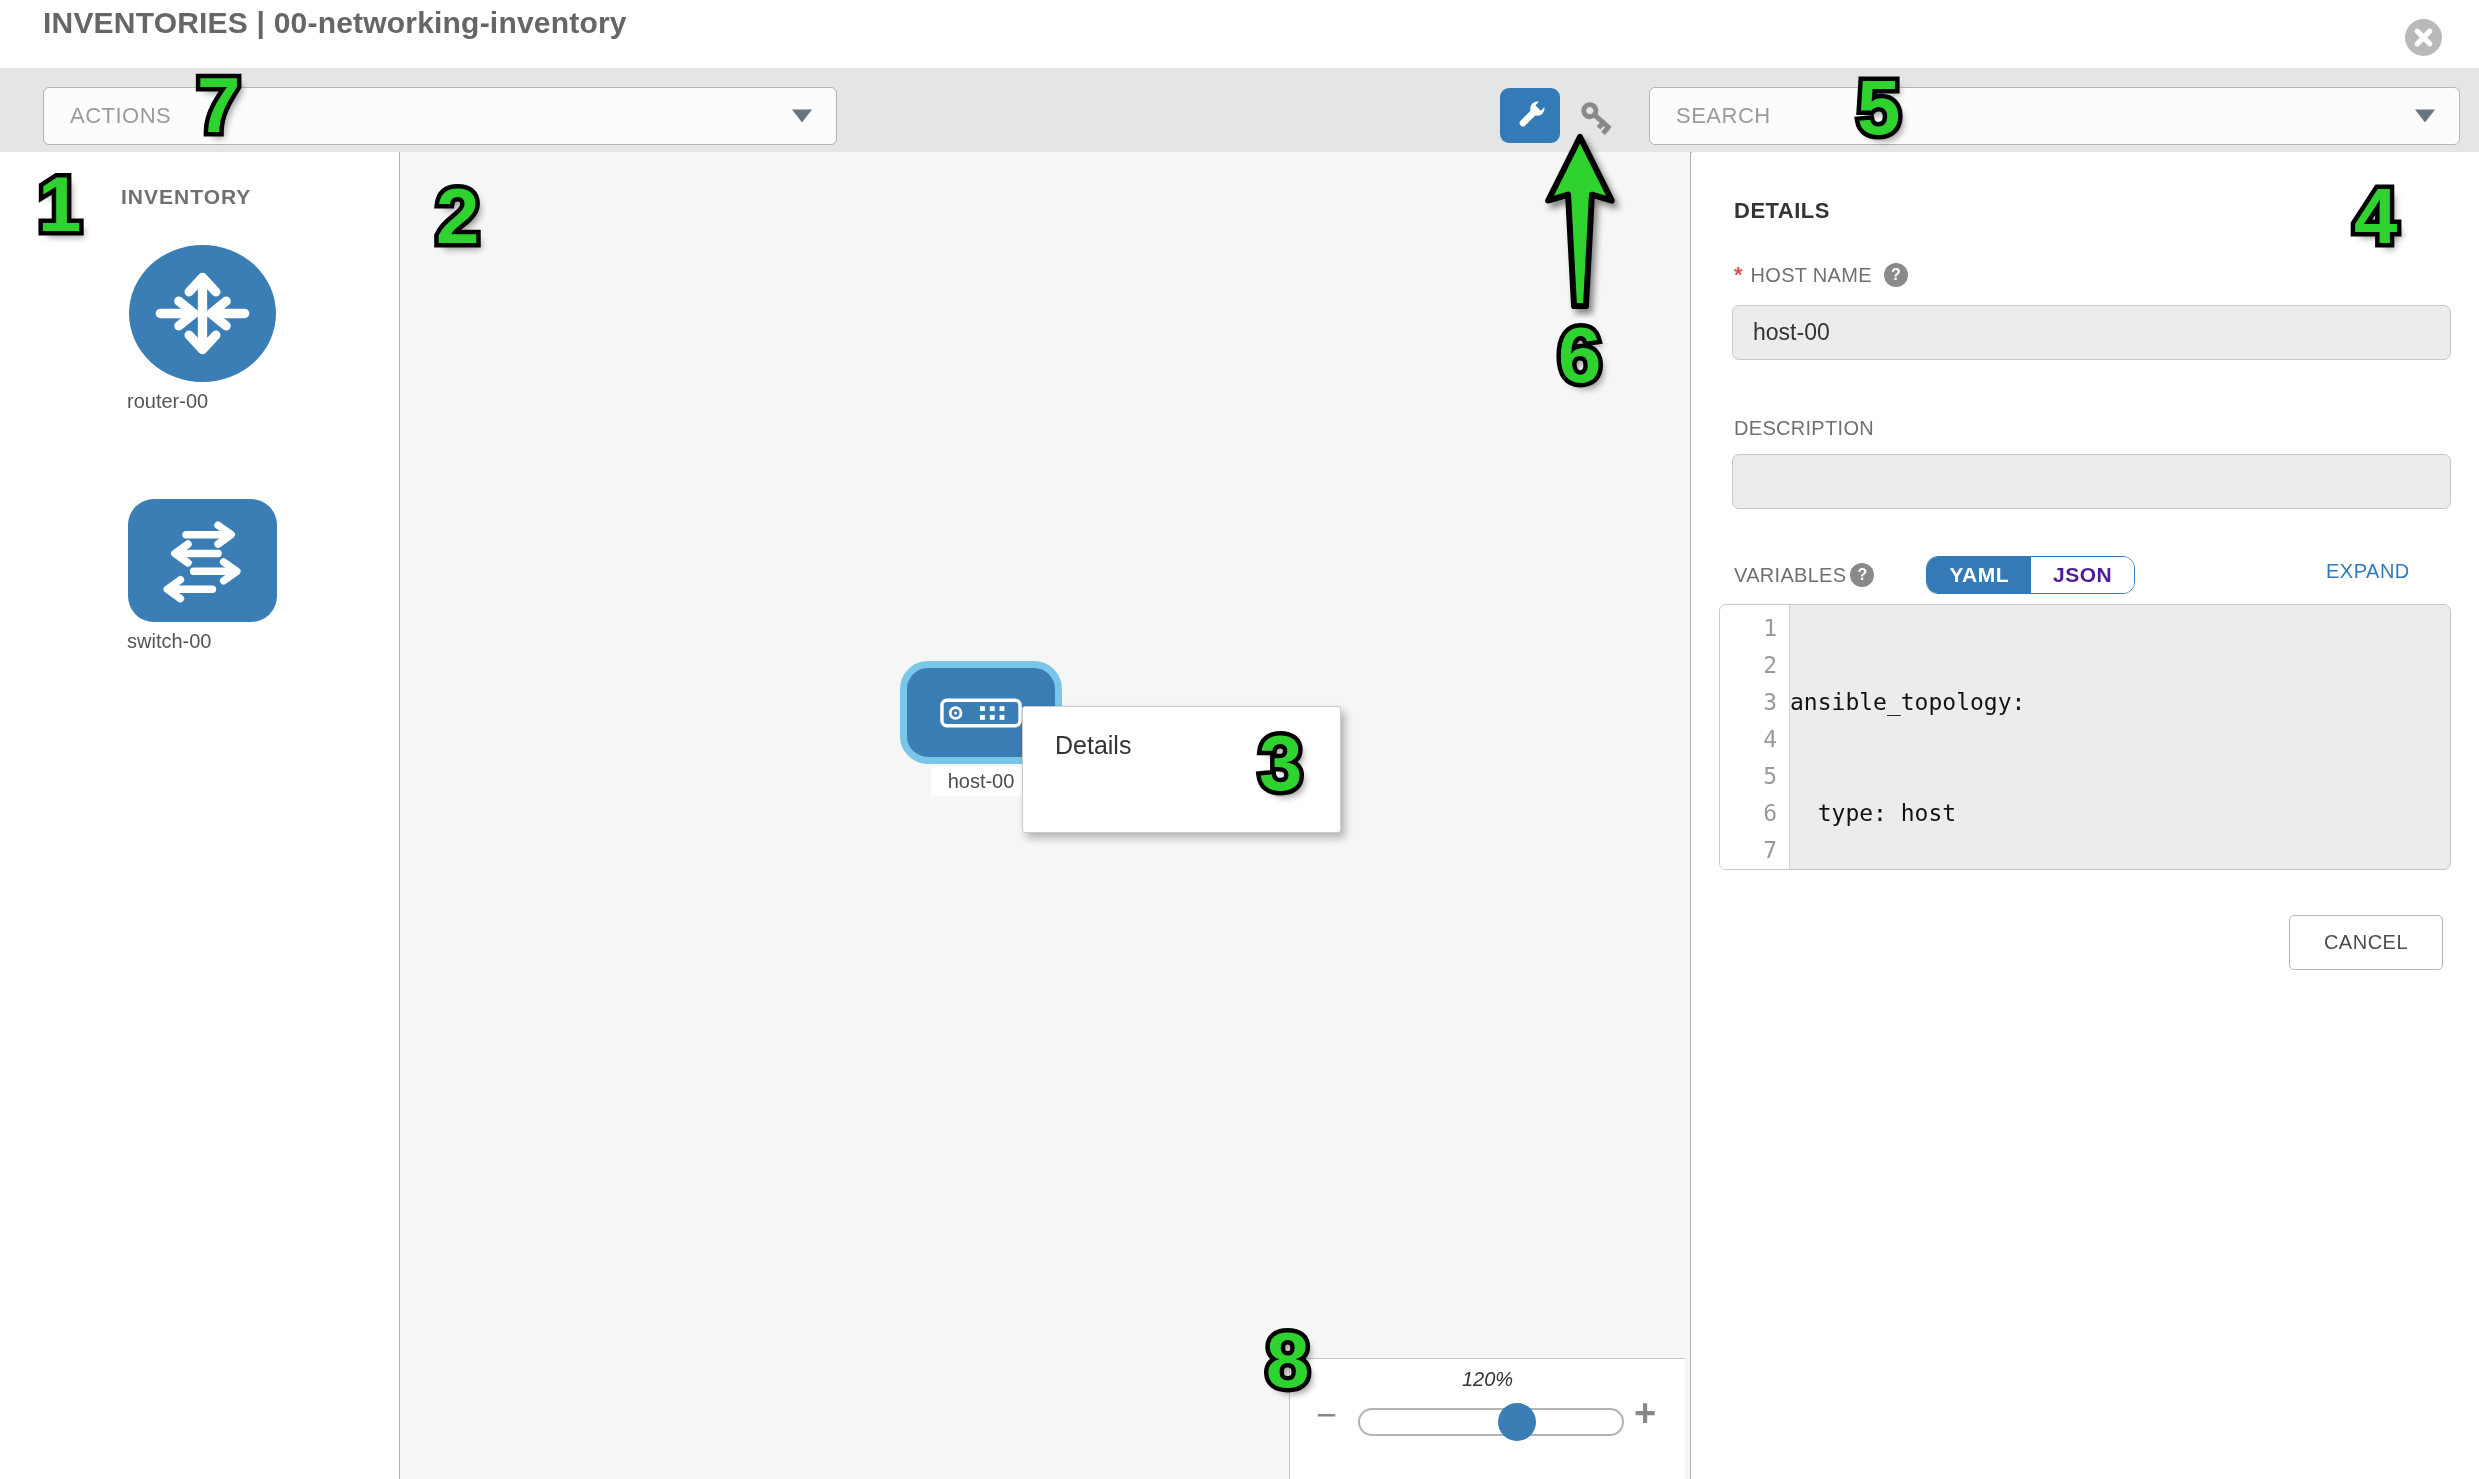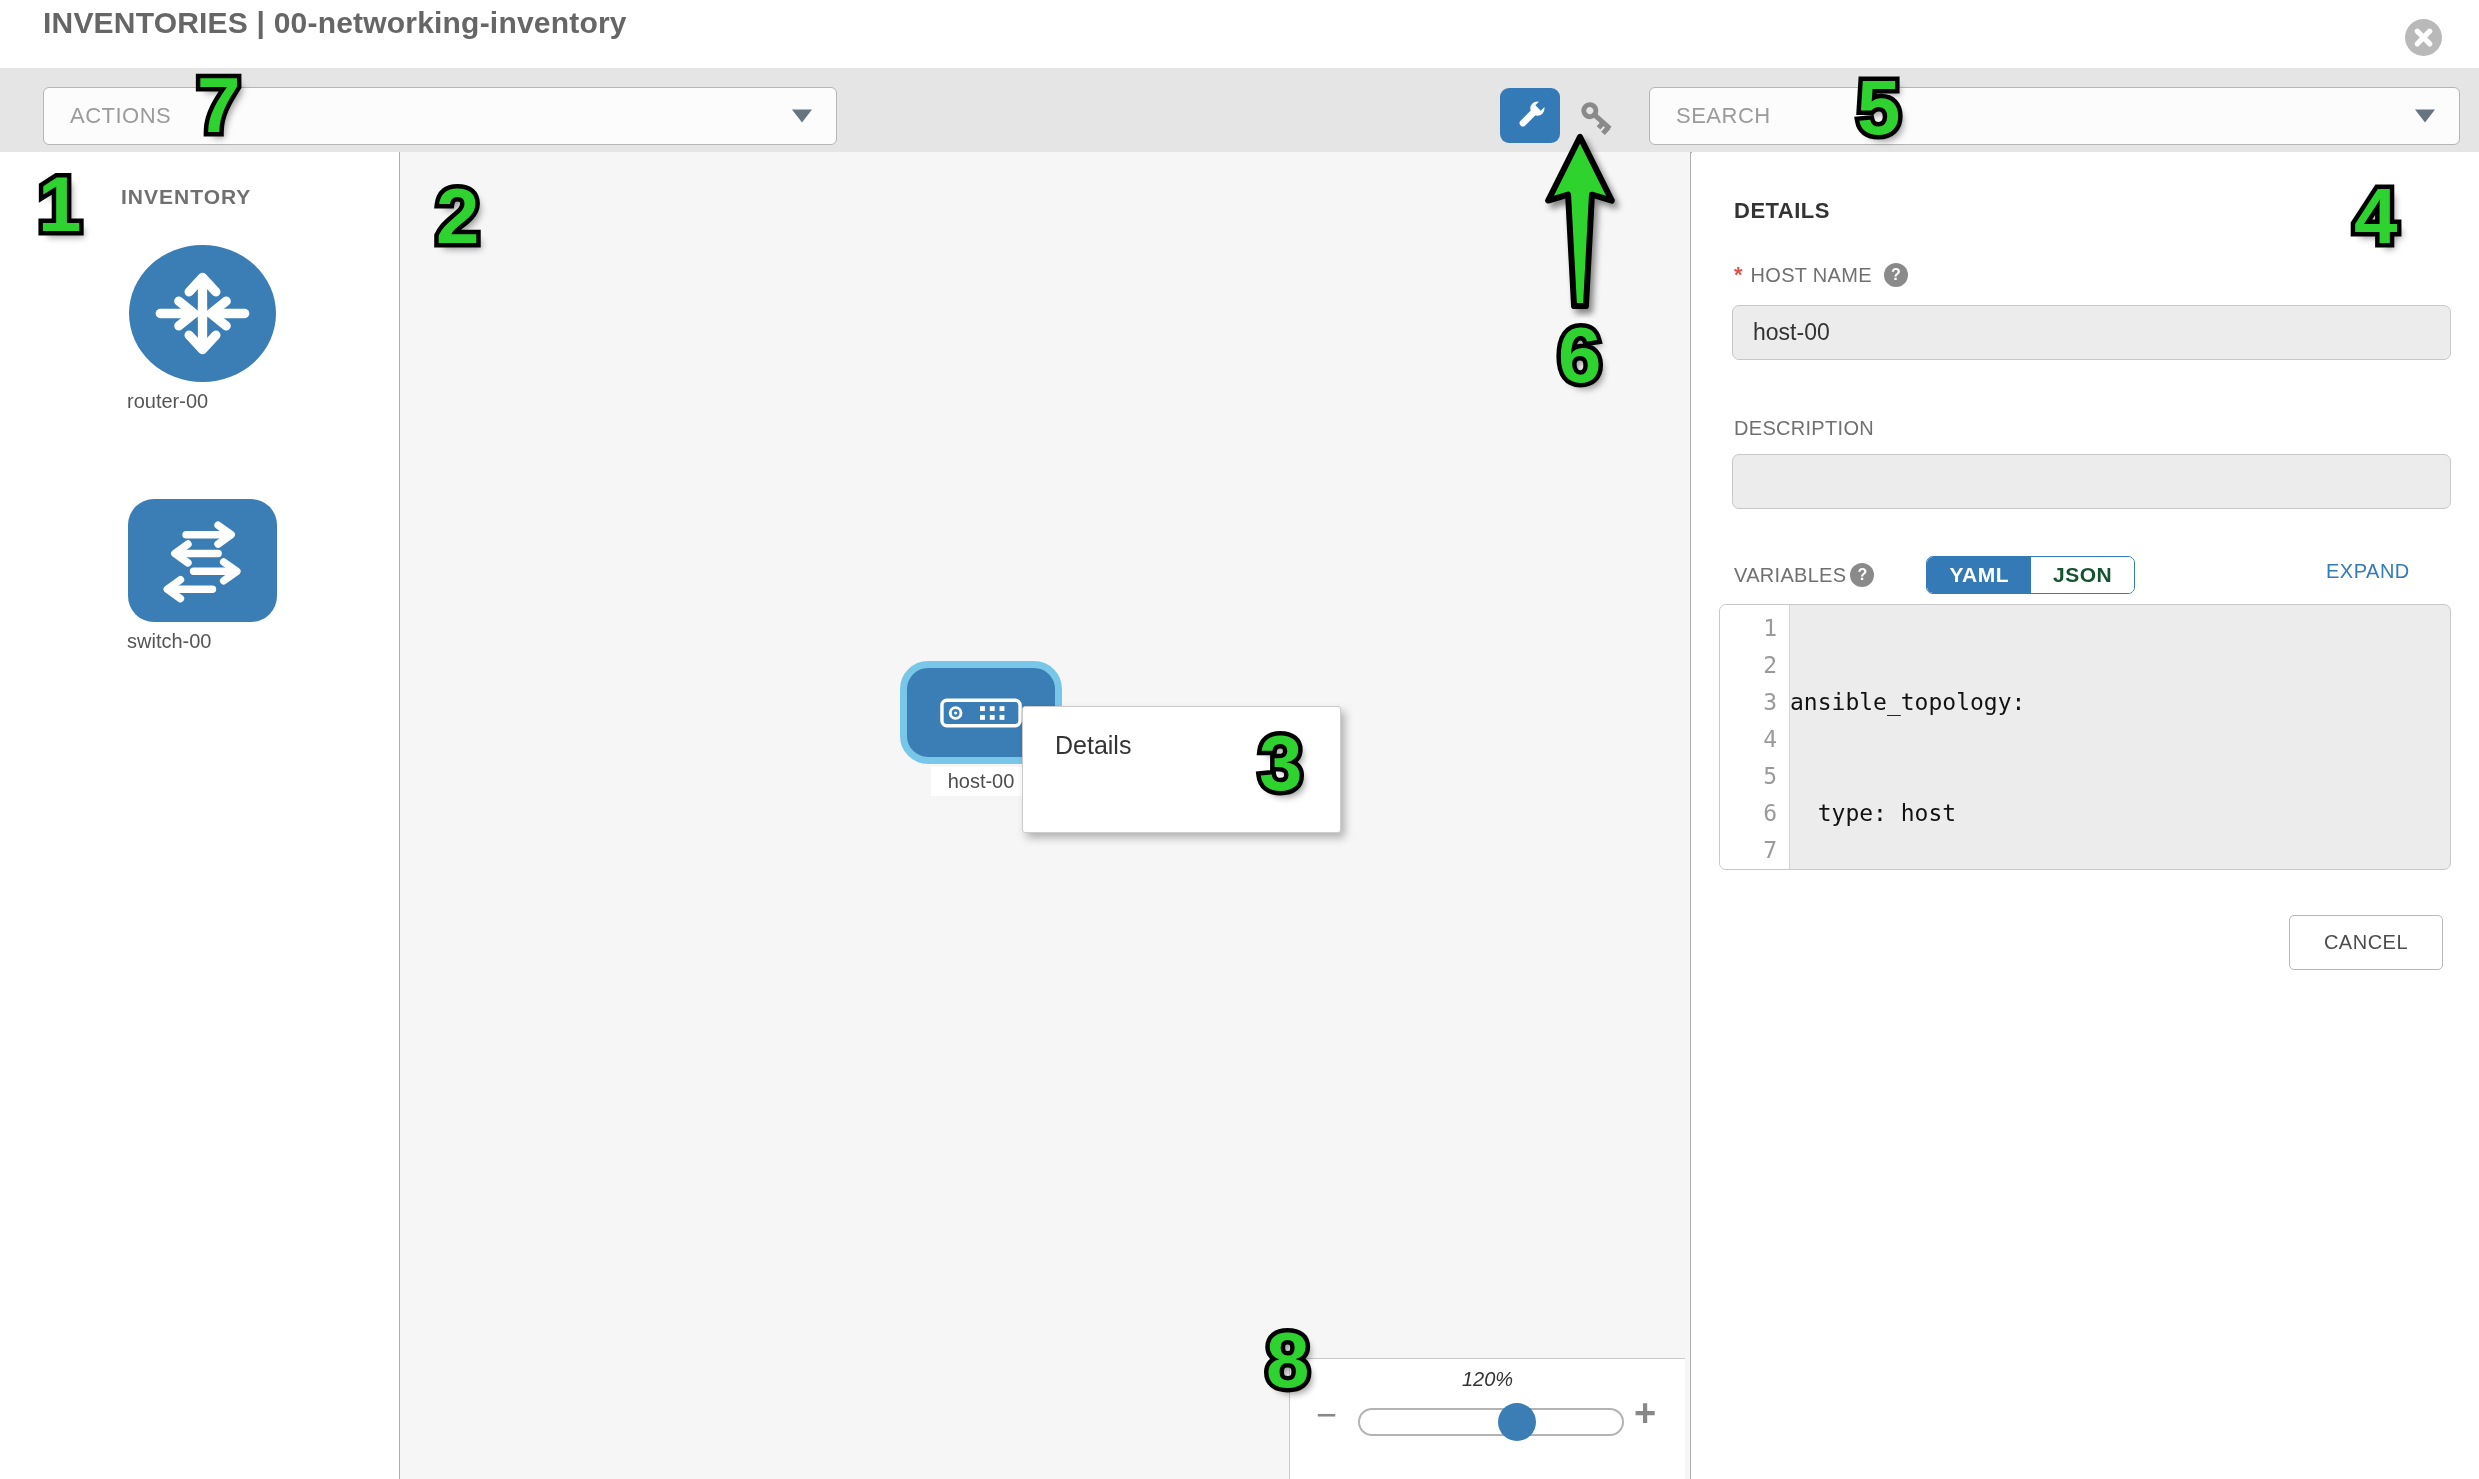--- a/index.html
+++ b/index.html
@@ -63,24 +63,24 @@
   #hostname-row { position:absolute; left:42px; top:110px; display:flex; align-items:center; gap:8px; }
   .req-mark { color:#d9534f; font-size:22px; font-weight:bold; }
   .help-icon { width:24px; height:24px; border-radius:50%; background:#8a8a8a; color:#fff; font-size:16px; font-weight:bold;
     display:inline-flex; align-items:center; justify-content:center; margin-left:4px; }
   .text-input { position:absolute; left:40px; width:719px; height:55px; background:#ececec; border:1px solid #c8c8c8;
     border-radius:7px; font-size:23px; color:#333; padding:0 20px; font-family:"Liberation Sans", sans-serif; }
   #hostname-input { top:153px; }
   #desc-label { position:absolute; left:42px; top:265px; }
   #desc-input { top:302px; }
   #vars-row { position:absolute; left:42px; top:404px; display:flex; align-items:center; }
-  #format-toggle { display:inline-flex; margin-left:52px; border:1px solid #337ab7; border-radius:7px; overflow:hidden; }
+  #format-toggle { display:inline-flex; margin-left:52px; border:1px solid #337ab7; border-radius:12px; overflow:hidden; }
   .toggle-btn { font-size:21px; font-weight:bold; padding:6px 22px; cursor:pointer; letter-spacing:0.5px; }
   .toggle-btn.active { background:#337ab7; color:#fff; }
-  .toggle-btn.inactive { background:#fff; color:#14532d; }
+  .toggle-btn.inactive { background:#fff; color:#4c1d95; }
   #expand-link { position:absolute; left:634px; top:408px; font-size:20px; color:#337ab7; letter-spacing:0.5px; cursor:pointer; }
   #code-editor { position:absolute; left:27px; top:452px; width:732px; height:266px; border:1px solid #c8c8c8;
     border-radius:7px; overflow:hidden; display:flex; background:#ececec; }
   #gutter { width:70px; background:#fff; border-right:1px solid #d5d5d5; text-align:right; padding:5px 12px 0 0;
     font-family:"DejaVu Sans Mono", monospace; font-size:23px; line-height:37px; color:#9a9a9a; }
   #code-area { flex:1; padding:5px 0 0 0; font-family:"DejaVu Sans Mono", monospace; font-size:23px;
     line-height:37px; color:#111; white-space:pre; }
   #cancel-btn { position:absolute; left:597px; top:763px; width:154px; height:55px; background:#fff; border:1px solid #b7b7b7;
     border-radius:5px; font-size:20px; color:#4d4d4d; letter-spacing:0.5px; cursor:pointer; font-family:"Liberation Sans", sans-serif; }
 

